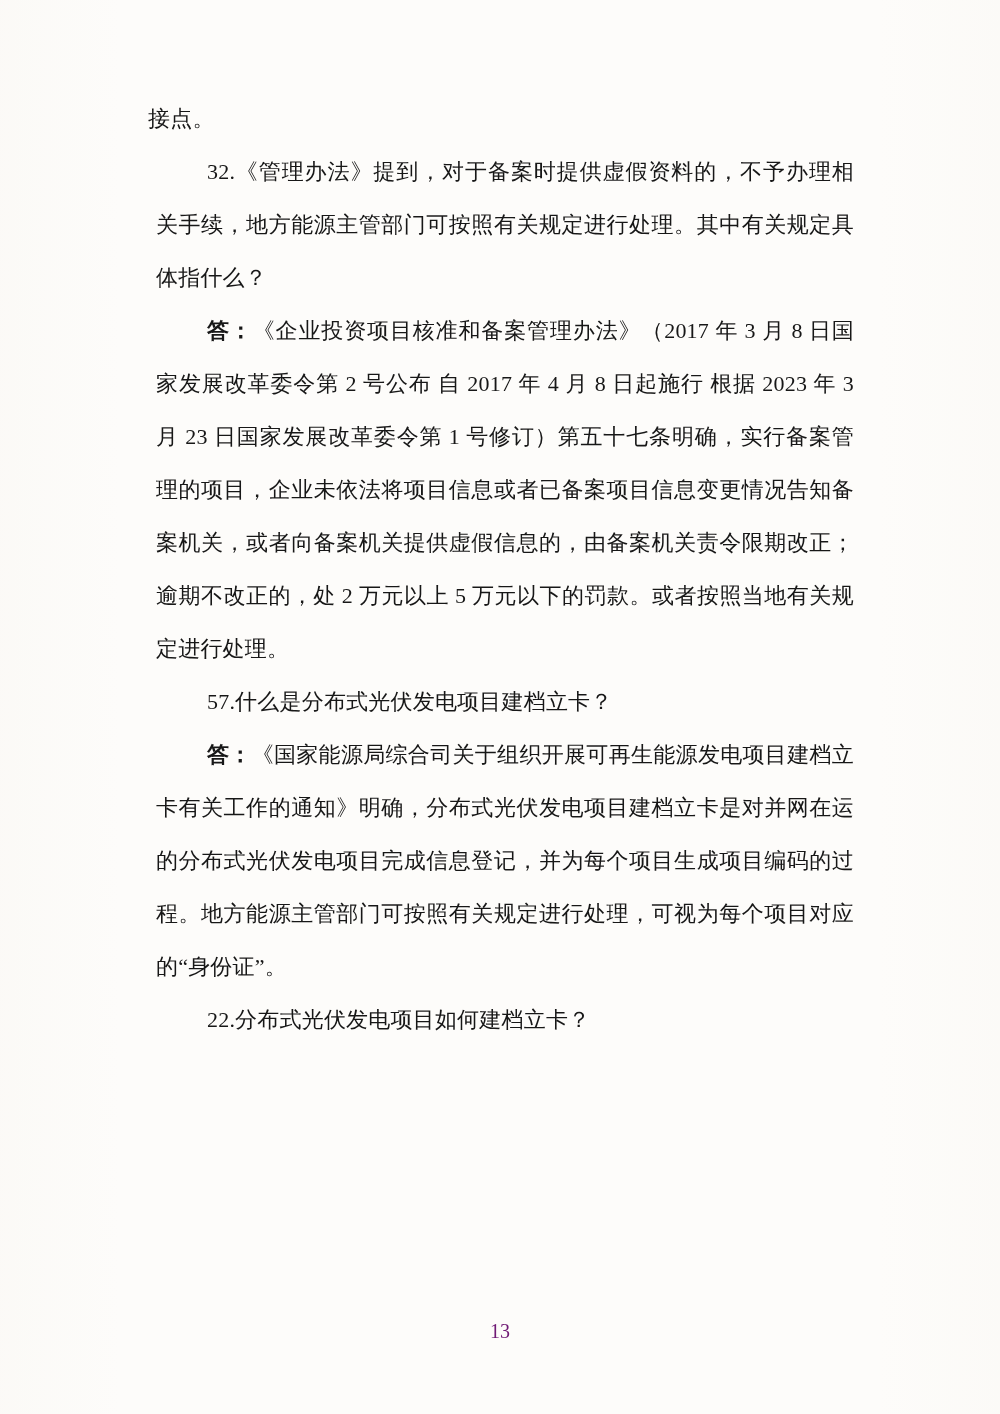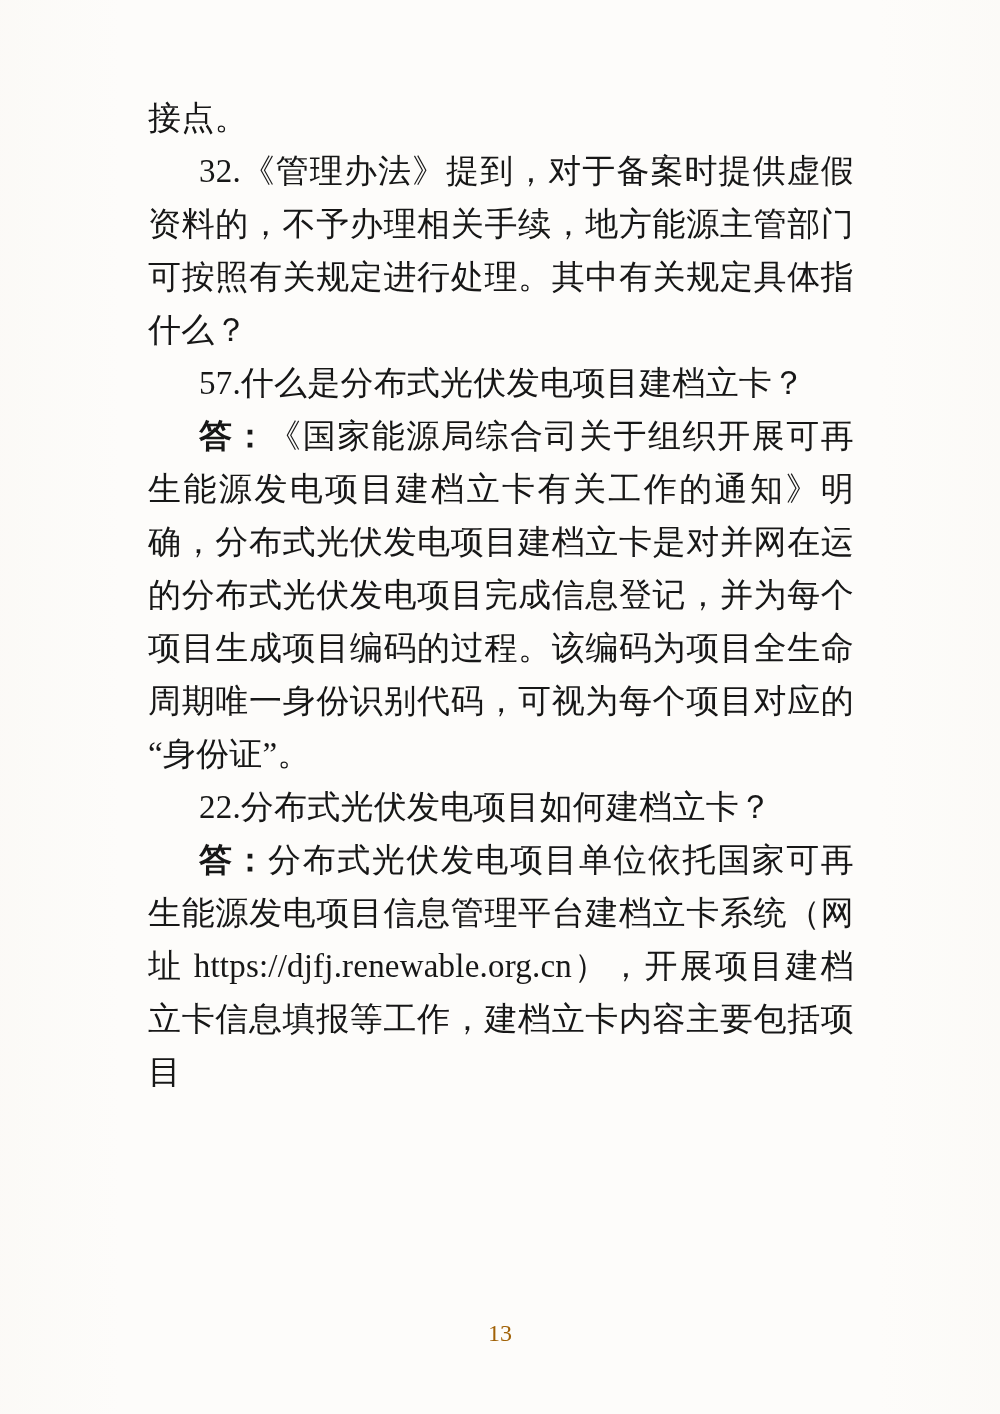--- a/index.html
+++ b/index.html
@@ -21,43 +21,44 @@
     background: #fdfcfa;
   }
   .page-inner {
     position: absolute;
     left: 148px;
     top: 92px;
     width: 706px;
     height: 1180px;
   }
   .para {
-    font-size: 33px;
+    font-size: 22px;
     line-height: 53px;
     text-align: justify;
     text-justify: inter-ideograph;
     margin: 0 0 0 0;
     letter-spacing: 0.2px;
     color: #171717;
   }
   .para.indent {
     text-indent: 51px;
+    margin-left: 8px;
   }
   .bold-lead {
     font-weight: bold;
   }
   .page-number {
     position: absolute;
     left: 0;
     right: 0;
     top: 1320px;
     text-align: center;
-    font-size: 24px;
+    font-size: 20px;
     font-family: "Liberation Serif", "DejaVu Serif", serif;
-    color: #a16207;
+    color: #701a75;
   }
   
   .paper-tint {
     position: absolute;
     inset: 0;
     background:
       linear-gradient(90deg, rgba(250,248,244,0.55) 0%, rgba(255,255,255,0) 12%, rgba(255,255,255,0) 88%, rgba(250,248,244,0.5) 100%);
     pointer-events: none;
   }
 </style>
@@ -70,33 +71,33 @@
   <div class="page-inner">
 
     <p class="para">
       <span>接点。</span>
     </p>
 
     <p class="para indent">
       <span>32.《管理办法》提到，对于备案时提供虚假资料的，不予办理相关手续，地方能源主管部门可按照有关规定进行处理。其中有关规定具体指什么？</span>
     </p>
 
+    <p class="para indent">
+      <span class="bold-lead">答：</span><span>《企业投资项目核准和备案管理办法》（2017 年 3 月 8 日国家发展改革委令第 2 号公布 自 2017 年 4 月 8 日起施行 根据 2023 年 3 月 23 日国家发展改革委令第 1 号修订）第五十七条明确，实行备案管理的项目，企业未依法将项目信息或者已备案项目信息变更情况告知备案机关，或者向备案机关提供虚假信息的，由备案机关责令限期改正；逾期不改正的，处 2 万元以上 5 万元以下的罚款。或者按照当地有关规定进行处理。</span>
+    </p>
 
     <p class="para indent">
       <span>57.什么是分布式光伏发电项目建档立卡？</span>
     </p>
 
     <p class="para indent">
-      <span class="bold-lead">答：</span><span>《国家能源局综合司关于组织开展可再生能源发电项目建档立卡有关工作的通知》明确，分布式光伏发电项目建档立卡是对并网在运的分布式光伏发电项目完成信息登记，并为每个项目生成项目编码的过程。该编码为项目全生命周期唯一身份识别代码，可视为每个项目对应的“身份证”。</span>
+      <span class="bold-lead">答：</span><span>《国家能源局综合司关于组织开展可再生能源发电项目建档立卡有关工作的通知》明确，分布式光伏发电项目建档立卡是对并网在运的分布式光伏发电项目完成信息登记，并为每个项目生成项目编码的过程。地方能源主管部门可按照有关规定进行处理，可视为每个项目对应的“身份证”。</span>
     </p>
 
     <p class="para indent">
       <span>22.分布式光伏发电项目如何建档立卡？</span>
     </p>
 
-    <p class="para indent">
-      <span class="bold-lead">答：</span><span>分布式光伏发电项目单位依托国家可再生能源发电项目信息管理平台建档立卡系统（网址 https://djfj.renewable.org.cn），开展项目建档立卡信息填报等工作，建档立卡内容主要包括项目</span>
-    </p>
 
   </div>
 
   <div class="page-number">13</div>
 </div>
 
 </body></html>

